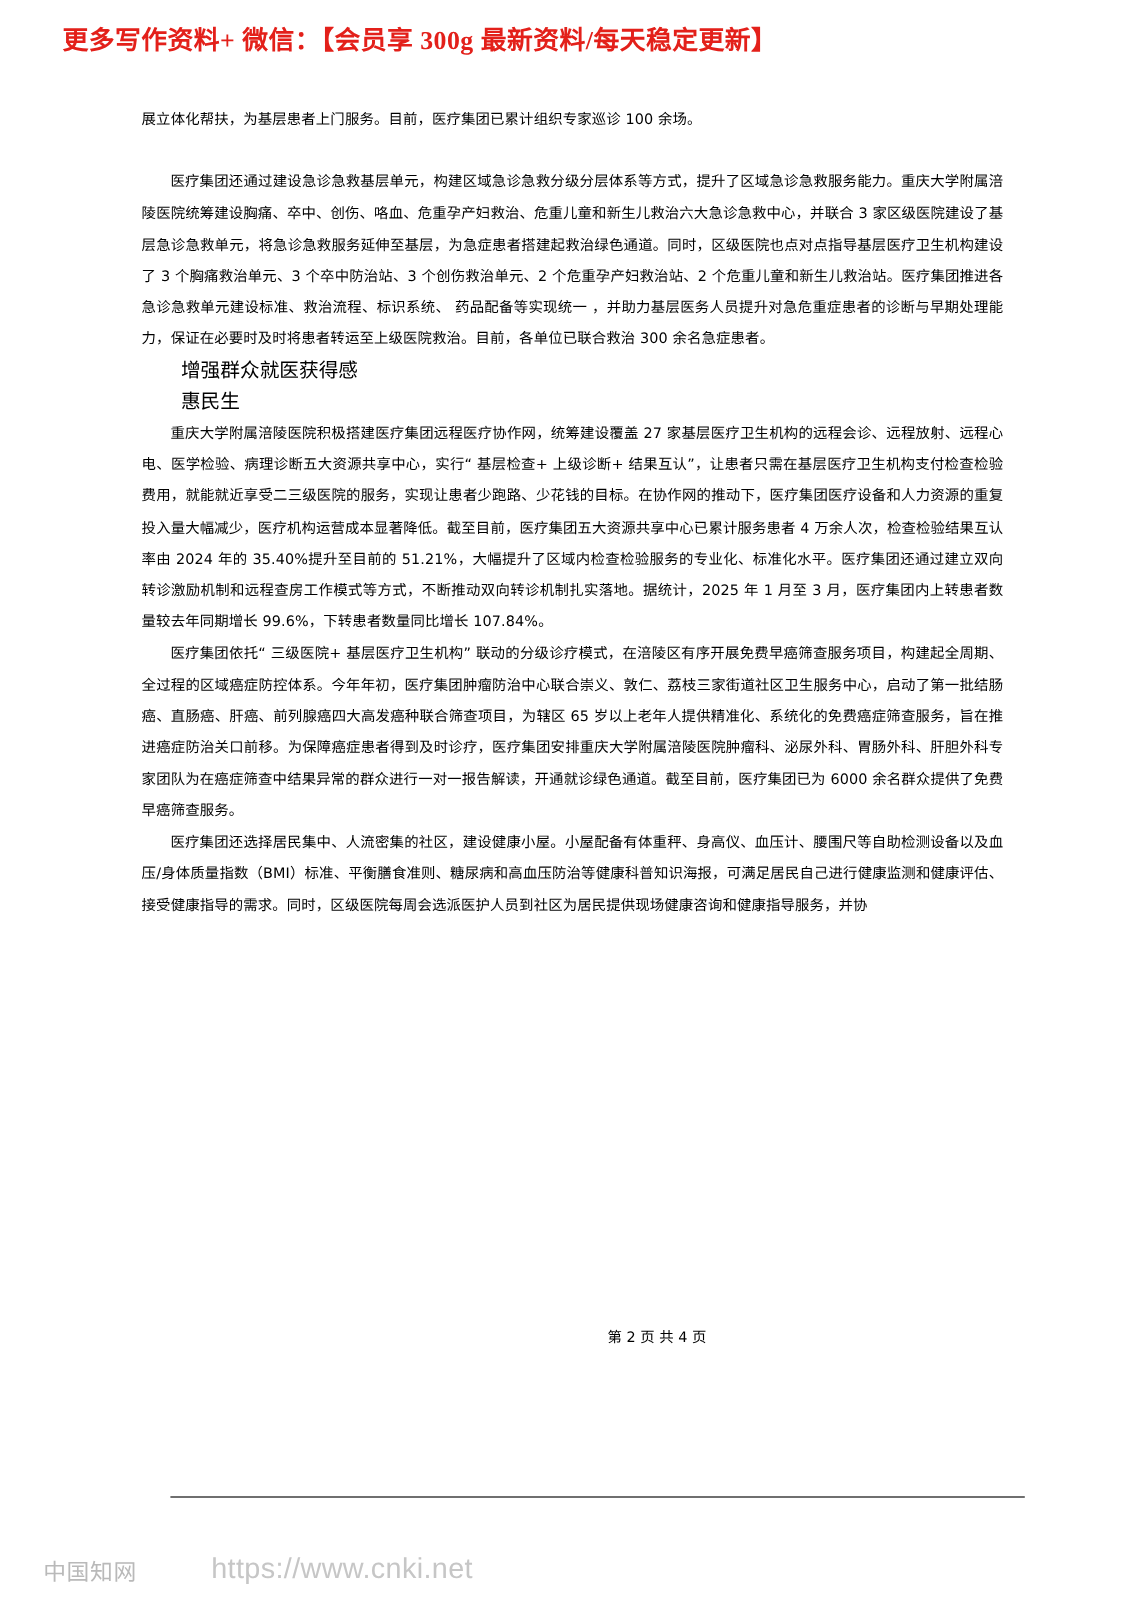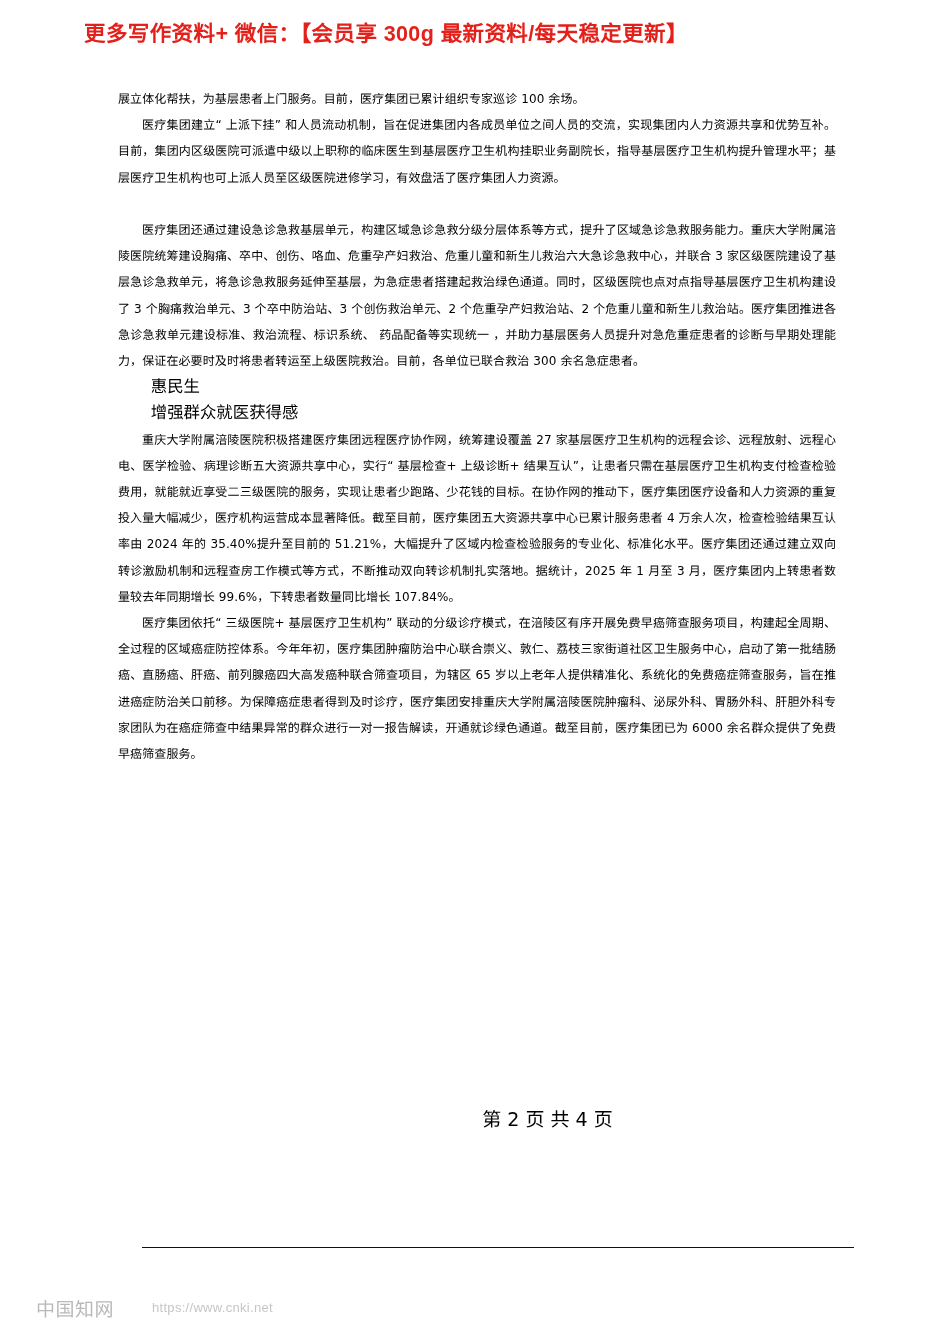--- a/index.html
+++ b/index.html
@@ -26,22 +26,21 @@
     height: 34px;
     display: flex;
     align-items: center;
   }
   #promo-banner .promo-text {
     color: #e3201a;
     font-size: 21.5px;
     font-weight: 700;
     letter-spacing: 0.4px;
     white-space: nowrap;
-    font-family: Liberation Sans, sans-serif;
-    margin-left: 32px;
+    font-family: Liberation Serif, serif;
   }
 
   
   #doc-body {
     position: absolute;
     left: 118px;
     top: 86px;
     width: 718px;
   }
   .para {
@@ -71,21 +70,21 @@
   }
 
   
   #page-number {
     position: absolute;
     left: 0;
     top: 1104px;
     width: 833px;
     text-align: center;
     padding-right: 0;
-    font-size: 19px;
+    font-size: 12px;
     font-family: "DejaVu Sans", "Liberation Sans", sans-serif;
     color: #000;
   }
   #page-number .inner {
     display: inline-block;
     margin-left: 262px;
   }
 
   
   #bottom-rule {
@@ -109,42 +108,43 @@
   }
   #cnki-watermark .cnki-logo-text {
     color: #b9b9b9;
     font-size: 19px;
     letter-spacing: 0.5px;
     font-family: "DejaVu Sans", "Liberation Sans", sans-serif;
     white-space: nowrap;
   }
   #cnki-watermark .cnki-url {
     color: #c6c6c6;
-    font-size: 13px;
+    font-size: 24px;
     letter-spacing: 0.3px;
     font-family: "Liberation Sans", "DejaVu Sans", sans-serif;
     white-space: nowrap;
+    margin-left: 24px;
   }
 </style>
 </head>
 <body>
 
 <div id="promo-banner">
   <span class="promo-text" style="color: rgb(227, 32, 26);">更多写作资料+ 微信：【会员享 300g 最新资料/每天稳定更新】</span>
 </div>
 
 <div id="doc-body">
     <p class="para noindent">展立体化帮扶，为基层患者上门服务。目前，医疗集团已累计组织专家巡诊 100 余场。</p>
-    <p class="para indent">医疗集团建立“ 上派下挂” 和人员流动机制，旨在促进集团内各成员单位之间人员的交流，实现集团内人力资源共享和优势互补。目前，集团内区级医院可派遣中级以上职称的临床医生到基层医疗卫生机构挂职业务副院长，指导基层医疗卫生机构提升管理水平；基层医疗卫生机构也可上派人员至区级医院进修学习，有效盘活了医疗集团人力资源。</p>
     <div class="spacer-line"></div>
     <p class="para indent">医疗集团还通过建设急诊急救基层单元，构建区域急诊急救分级分层体系等方式，提升了区域急诊急救服务能力。重庆大学附属涪陵医院统筹建设胸痛、卒中、创伤、咯血、危重孕产妇救治、危重儿童和新生儿救治六大急诊急救中心，并联合 3 家区级医院建设了基层急诊急救单元，将急诊急救服务延伸至基层，为急症患者搭建起救治绿色通道。同时，区级医院也点对点指导基层医疗卫生机构建设了 3 个胸痛救治单元、3 个卒中防治站、3 个创伤救治单元、2 个危重孕产妇救治站、2 个危重儿童和新生儿救治站。医疗集团推进各急诊急救单元建设标准、救治流程、标识系统、 药品配备等实现统一 ，并助力基层医务人员提升对急危重症患者的诊断与早期处理能力，保证在必要时及时将患者转运至上级医院救治。目前，各单位已联合救治 300 余名急症患者。</p>
+    <div class="heading-line">增强群众就医获得感</div>
     <div class="heading-line">惠民生</div>
-    <div class="heading-line">增强群众就医获得感</div>
     <p class="para indent">重庆大学附属涪陵医院积极搭建医疗集团远程医疗协作网，统筹建设覆盖 27 家基层医疗卫生机构的远程会诊、远程放射、远程心电、医学检验、病理诊断五大资源共享中心，实行“ 基层检查+ 上级诊断+ 结果互认”，让患者只需在基层医疗卫生机构支付检查检验费用，就能就近享受二三级医院的服务，实现让患者少跑路、少花钱的目标。在协作网的推动下，医疗集团医疗设备和人力资源的重复投入量大幅减少，医疗机构运营成本显著降低。截至目前，医疗集团五大资源共享中心已累计服务患者 4 万余人次，检查检验结果互认率由 2024 年的 35.40%提升至目前的 51.21%，大幅提升了区域内检查检验服务的专业化、标准化水平。医疗集团还通过建立双向转诊激励机制和远程查房工作模式等方式，不断推动双向转诊机制扎实落地。据统计，2025 年 1 月至 3 月，医疗集团内上转患者数量较去年同期增长 99.6%，下转患者数量同比增长 107.84%。</p>
     <p class="para indent">医疗集团依托“ 三级医院+ 基层医疗卫生机构” 联动的分级诊疗模式，在涪陵区有序开展免费早癌筛查服务项目，构建起全周期、全过程的区域癌症防控体系。今年年初，医疗集团肿瘤防治中心联合崇义、敦仁、荔枝三家街道社区卫生服务中心，启动了第一批结肠癌、直肠癌、肝癌、前列腺癌四大高发癌种联合筛查项目，为辖区 65 岁以上老年人提供精准化、系统化的免费癌症筛查服务，旨在推进癌症防治关口前移。为保障癌症患者得到及时诊疗，医疗集团安排重庆大学附属涪陵医院肿瘤科、泌尿外科、胃肠外科、肝胆外科专家团队为在癌症筛查中结果异常的群众进行一对一报告解读，开通就诊绿色通道。截至目前，医疗集团已为 6000 余名群众提供了免费早癌筛查服务。</p>
+    <p class="para indent">医疗集团还选择居民集中、人流密集的社区，建设健康小屋。小屋配备有体重秤、身高仪、血压计、腰围尺等自助检测设备以及血压/身体质量指数（BMI）标准、平衡膳食准则、糖尿病和高血压防治等健康科普知识海报，可满足居民自己进行健康监测和健康评估、接受健康指导的需求。同时，区级医院每周会选派医护人员到社区为居民提供现场健康咨询和健康指导服务，并协</p>
   </div>
 
 <div id="page-number">
   <span class="inner">第 2 页 共 4 页</span>
 </div>
 
 <div id="bottom-rule"></div>
 
 <div id="cnki-watermark">
   <span class="cnki-logo-text">中国知网</span>

